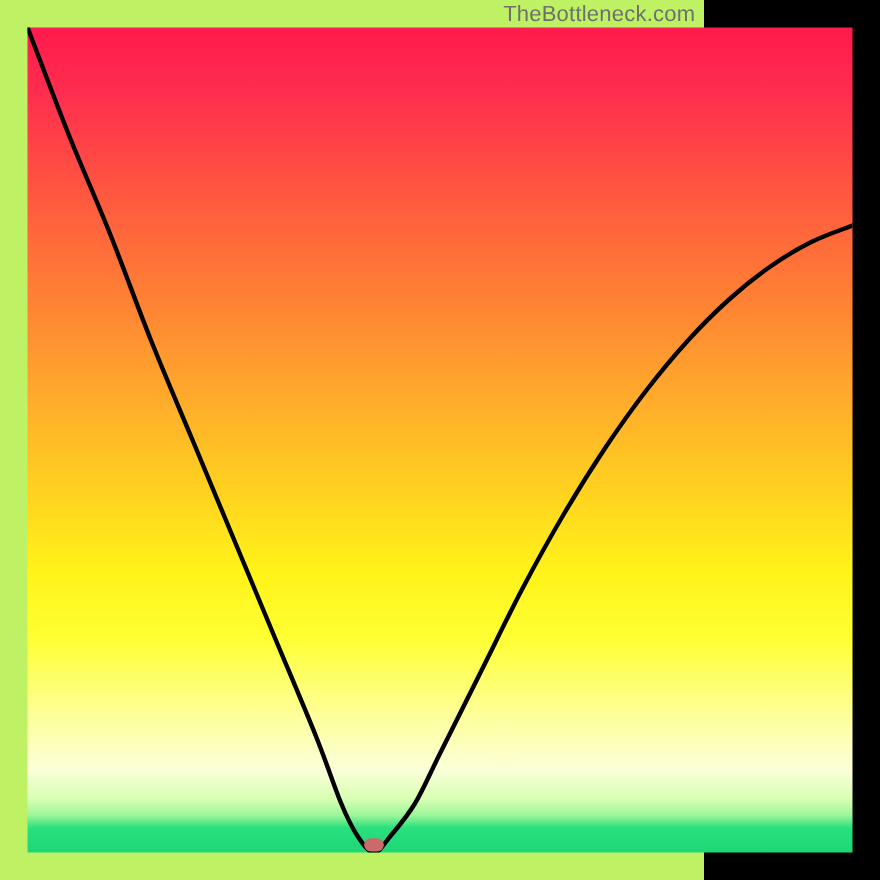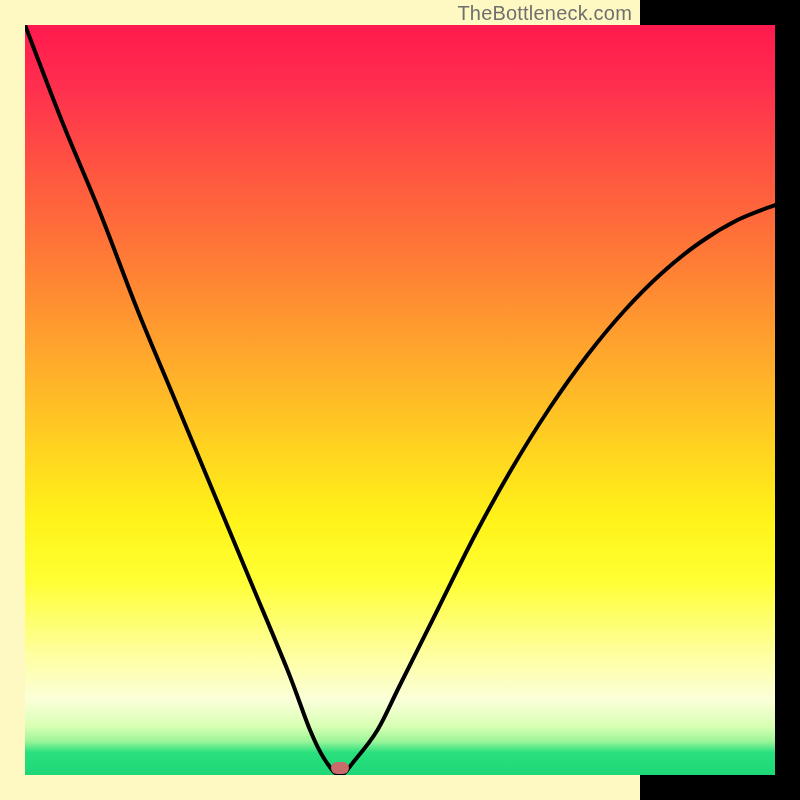--- a/index.html
+++ b/index.html
@@ -10,21 +10,21 @@
     background: #000000;
     overflow: hidden;
     font-family: Arial, Helvetica, sans-serif;
   }
   .frame {
     position: absolute;
     left: 0;
     top: 0;
     width: 640px;
     height: 800px;
-    background: #fef9c3;
+    background: #bef264;
   }
   .plot-area {
     position: absolute;
     left: 25px;
     top: 25px;
     width: 750px;
     height: 750px;
     background: linear-gradient(to bottom,
       #ff1a4d 0%,
       #ff2e4f 8%,

